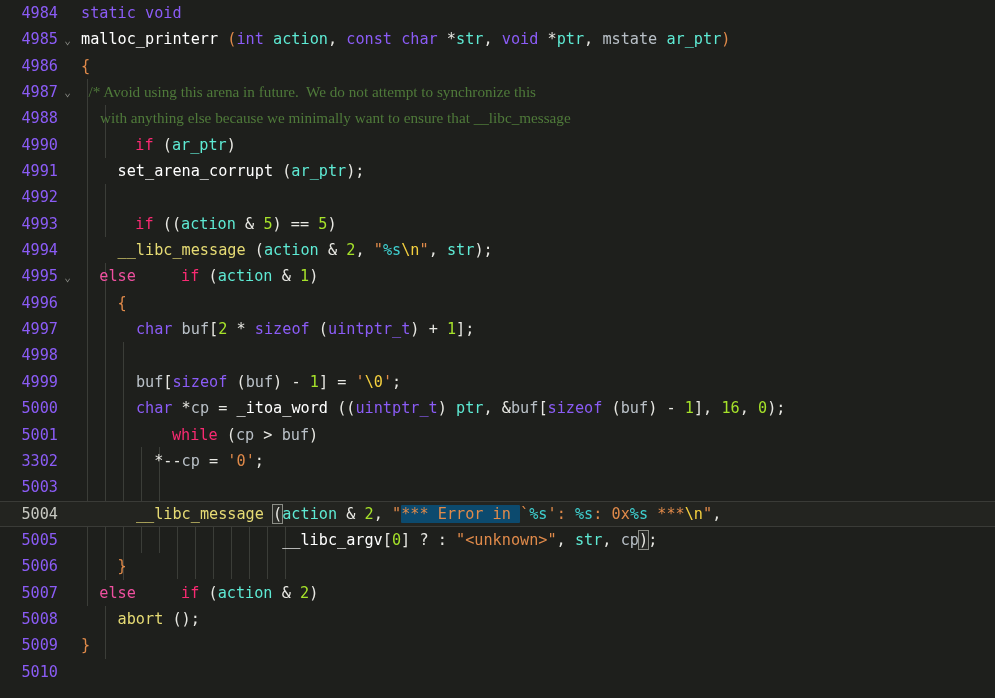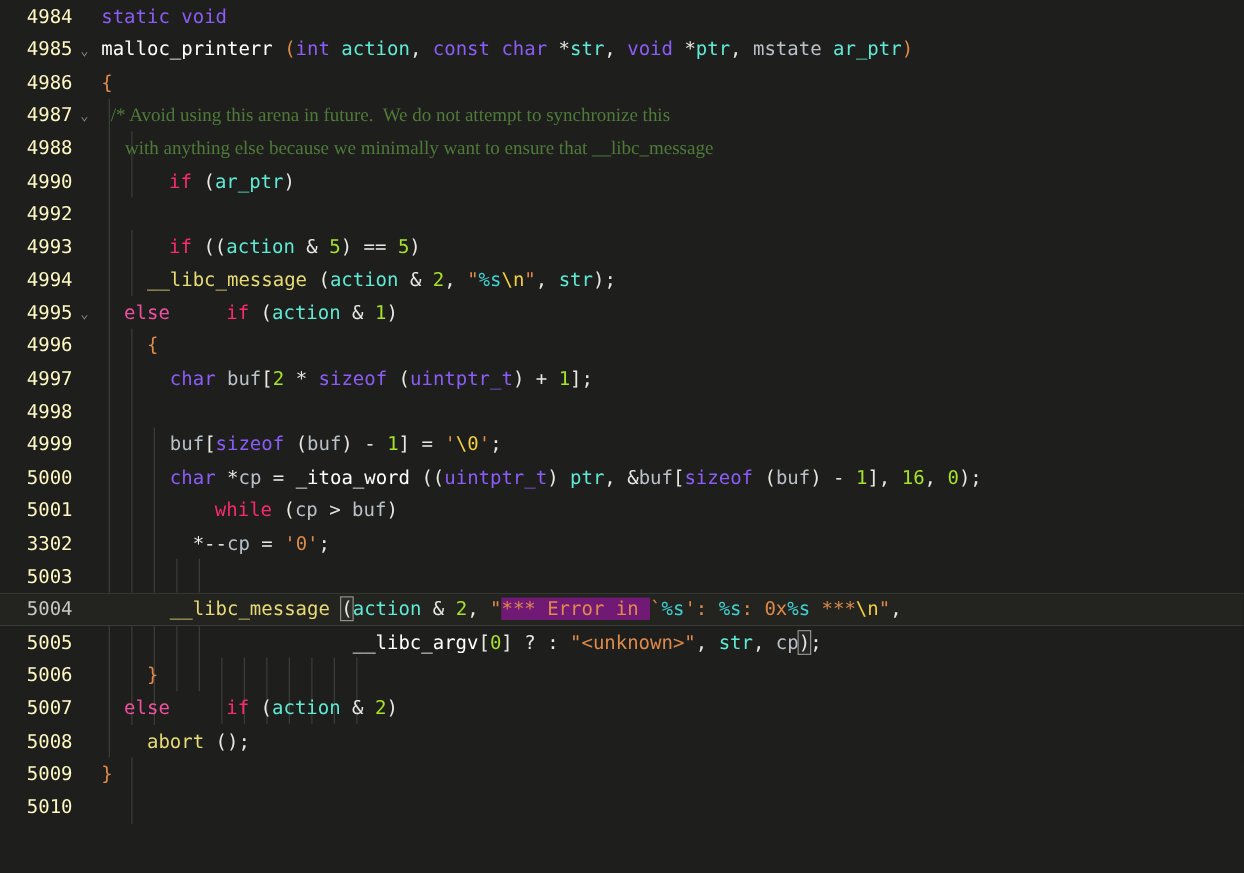--- a/index.html
+++ b/index.html
@@ -34,21 +34,21 @@
 
   .line.current {
     background: #232420;
     box-shadow: inset 0 1px 0 #3a3b37, inset 0 -1px 0 #3a3b37;
   }
 
   .gutter {
     width: 58px;
     min-width: 58px;
     text-align: right;
-    color: #fef9c3;
+    color: #8b5cf6;
     padding-right: 0px;
     box-sizing: border-box;
     user-select: none;
   }
   .line.current .gutter { color: #c8c9c2; }
 
   .fold {
     width: 19px;
     min-width: 19px;
     text-align: center;
@@ -91,21 +91,21 @@
   .num      { color: #a6e22a; }
   .str      { color: #e08a4a; }
   .esc      { color: #f4d03f; }
   .fmt      { color: #3fd0d0; }
   .cmt      { color: #4f7a3a; font-family: Liberation Serif, serif; }
   .var      { color: #5eead4; }
   .punct    { color: #e8e8e3; }
   .ident    { color: #b9c0c7; }
 
   .sel {
-    background: #701a75;
+    background: #0c4a6e;
     border-radius: 1px;
   }
   .bracket {
     outline: 1px solid #8b8d86;
     background: rgba(255,255,255,0.04);
   }
 </style>
 </head>
 <body>
 
@@ -160,20 +160,25 @@
     <span class="code"><span class="cmt">     with anything else because we minimally want to ensure that __libc_message</span></span>
   </div>
 
 
   <div class="line">
     <span class="gutter">4990</span>
     <span class="fold"></span>
     <span class="code">  <span class="kw">if</span> <span class="punct">(</span><span class="var">ar_ptr</span><span class="punct">)</span></span>
   </div>
 
+  <div class="line">
+    <span class="gutter">4991</span>
+    <span class="fold"></span>
+    <span class="code">    <span class="fn">set_arena_corrupt</span> <span class="punct">(</span><span class="var">ar_ptr</span><span class="punct">);</span></span>
+  </div>
 
   <div class="line">
     <span class="gutter">4992</span>
     <span class="fold"></span>
     <span class="code"></span>
   </div>
 
   <div class="line">
     <span class="gutter">4993</span>
     <span class="fold"></span>

